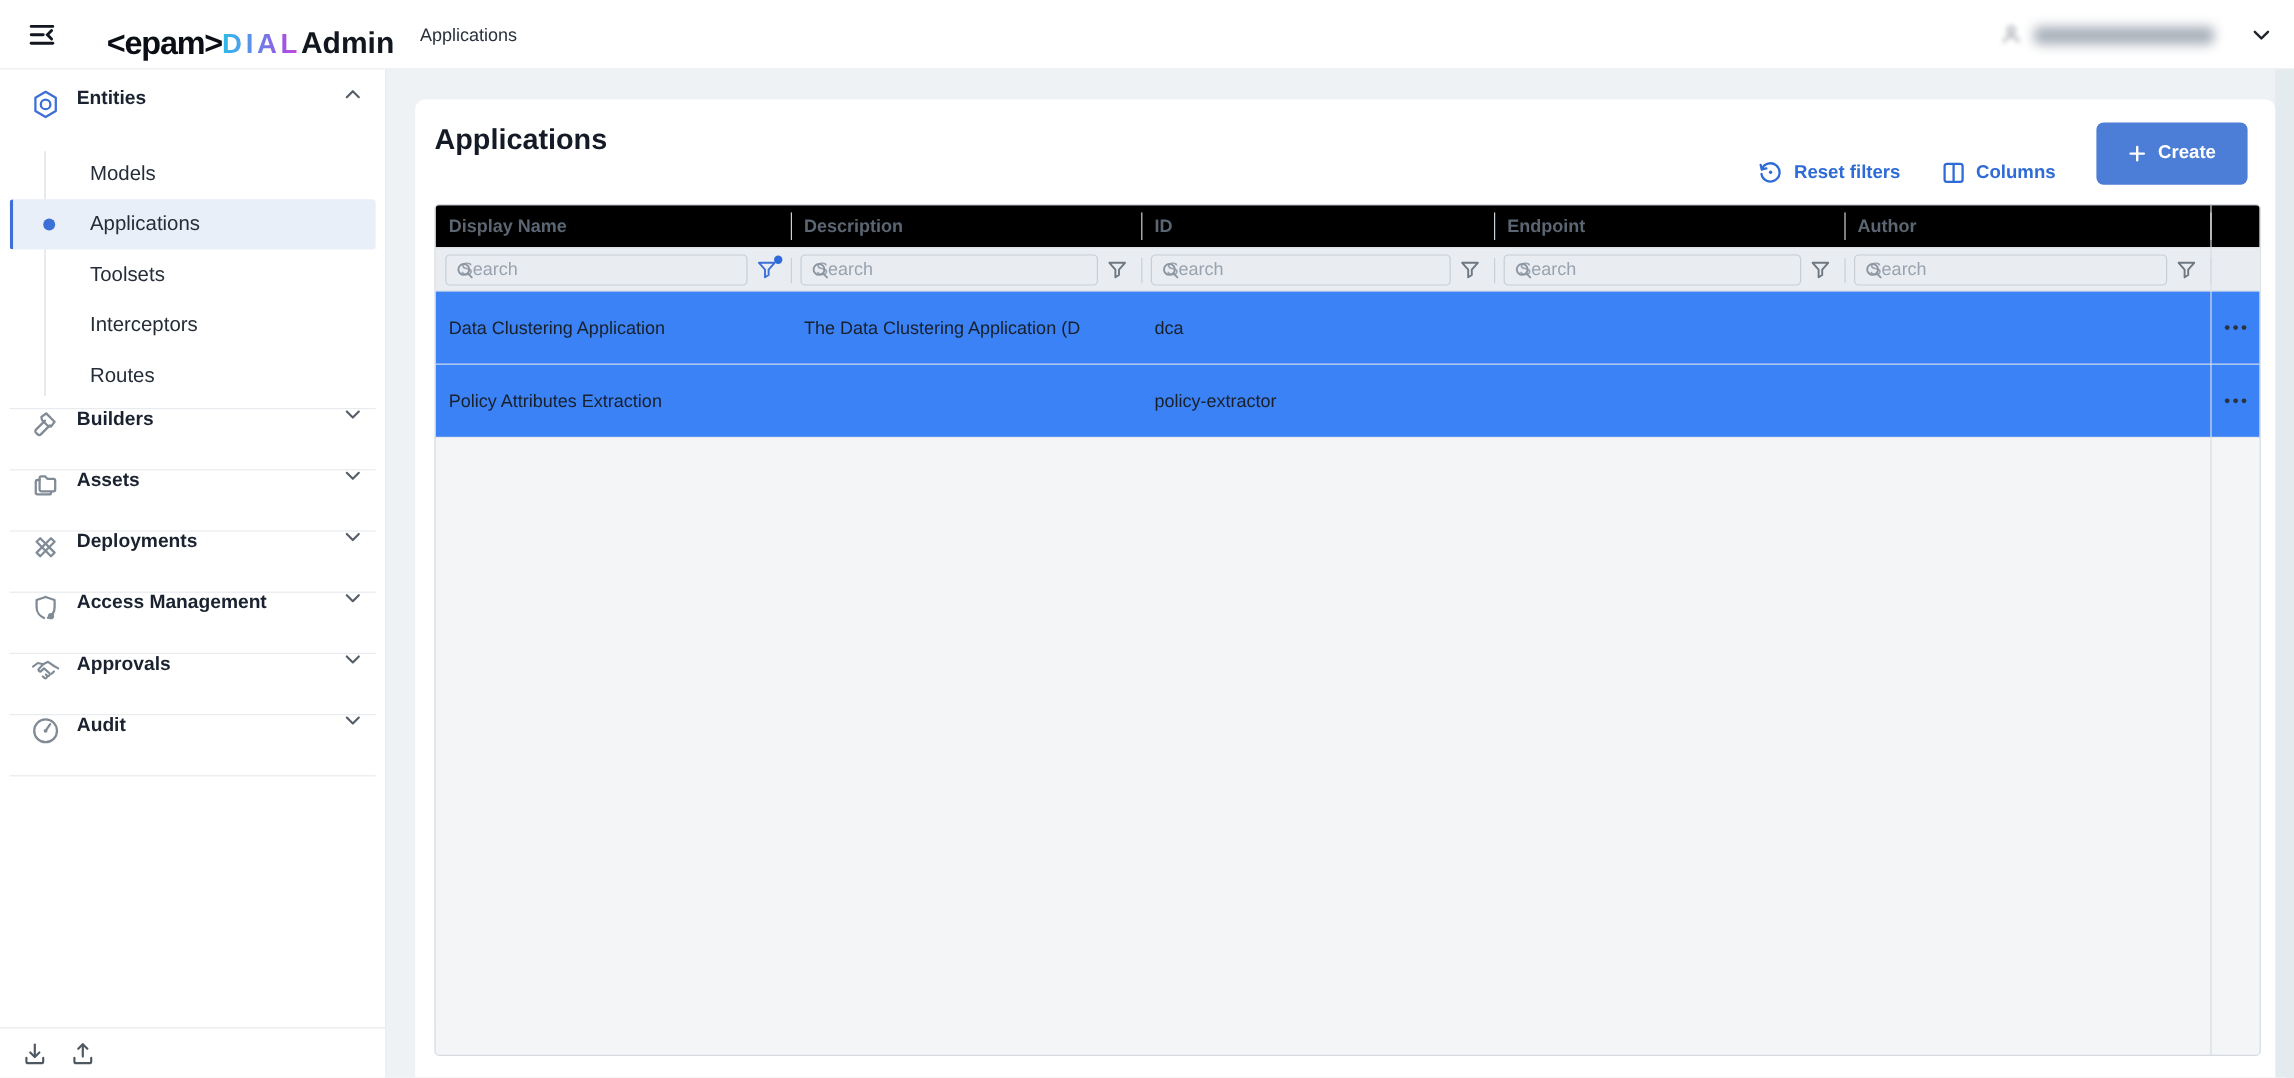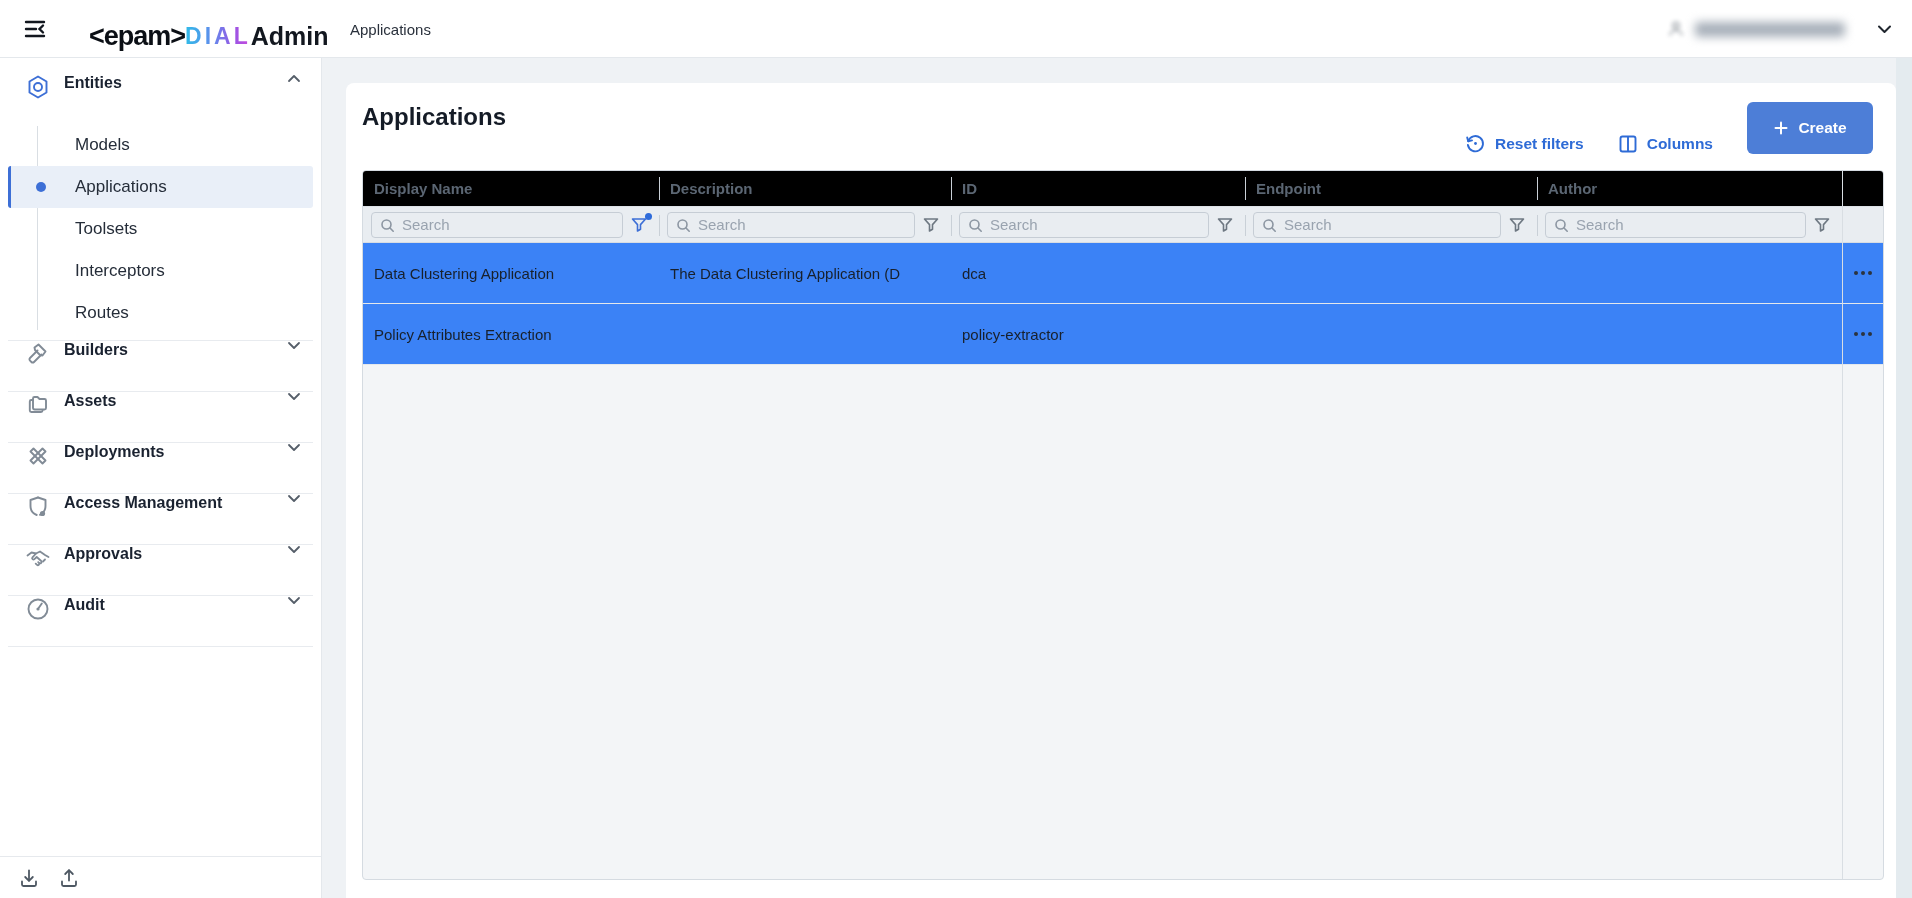--- a/index.html
+++ b/index.html
@@ -98,21 +98,21 @@
     font-size:15px; font-weight:700; color:#5B6673; cursor:pointer;
   }
   .th + .th::before { content:""; position:absolute; left:0; top:6px; height:23px; width:1px; background:#C9D0D7; }
   .tsearch { height:37px; background:#E9EDF1; border-top:1px solid #DDE2E7; border-bottom:1px solid #D8DDE3; }
   .search-cell { position:relative; display:flex; align-items:center; padding:0 36px 0 8px; }
   .search-cell + .search-cell::before { content:""; position:absolute; left:0; top:8px; height:21px; width:1px; background:#C9D0D7; }
   .input-wrap { position:relative; flex:1; }
   .input-wrap .mag { position:absolute; left:9px; top:6px; pointer-events:none; }
   .search-input {
     width:100%; height:26px; background:transparent;
-    border:1px solid #C6CDD5; border-radius:4px; padding:0 8px 0 30px;
+    border:1px solid #C6CDD5; border-radius:4px; padding:0 8px 0 12px;
     font-size:15px; color:#333B46; font-family:"Liberation Sans",sans-serif; outline:none;
   }
   .search-input::placeholder { color:#99A3AF; }
   .funnel { position:absolute; right:9px; top:9px; width:20px; height:20px; cursor:pointer; }
   .funnel .dot { position:absolute; right:-2px; top:-3px; width:7px; height:7px; border-radius:50%; background:#2E6BDA; }
   .trow { height:61px; background:#3b82f6; border-bottom:1px solid #E4E8EC; font-size:15px; color:#18202B; }
   .td { display:flex; align-items:center; padding-left:11px; overflow:hidden; white-space:nowrap; }
   .td-actions { justify-content:center; padding-left:0; cursor:pointer; }
   .dots { display:flex; gap:3px; }
   .dots i { width:4px; height:4px; border-radius:50%; background:#2B333E; }

